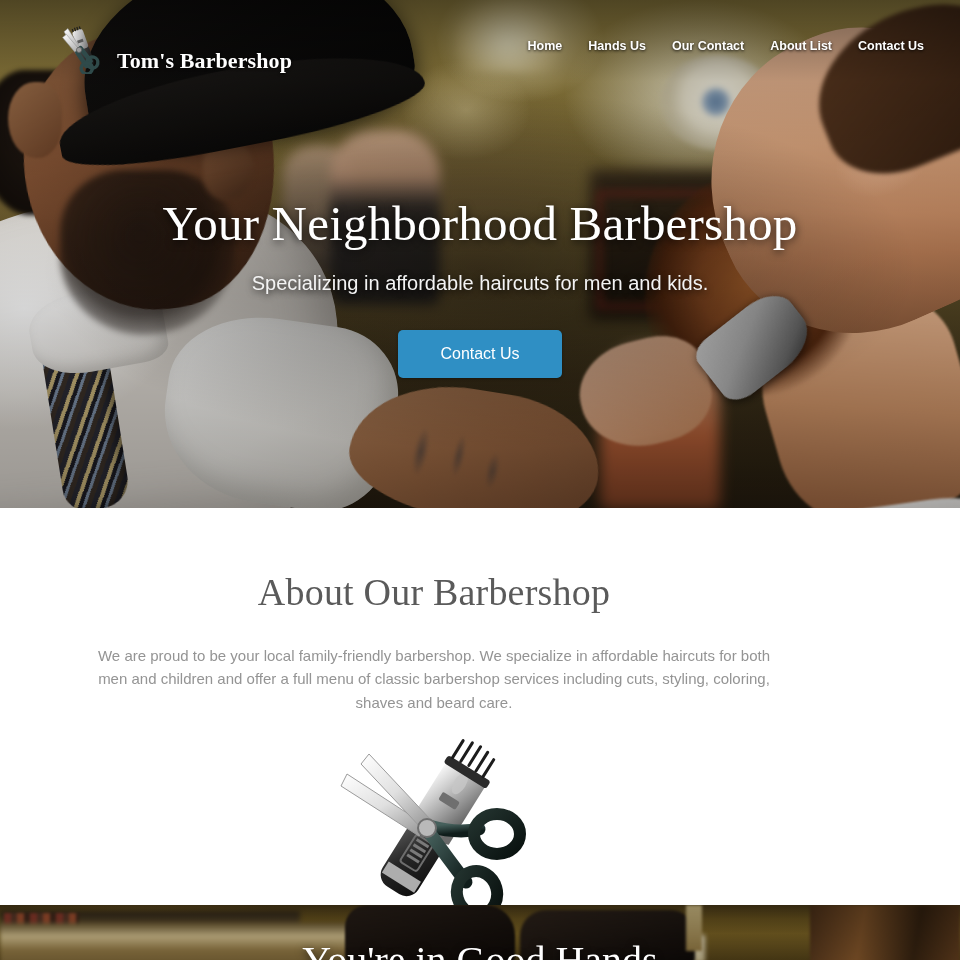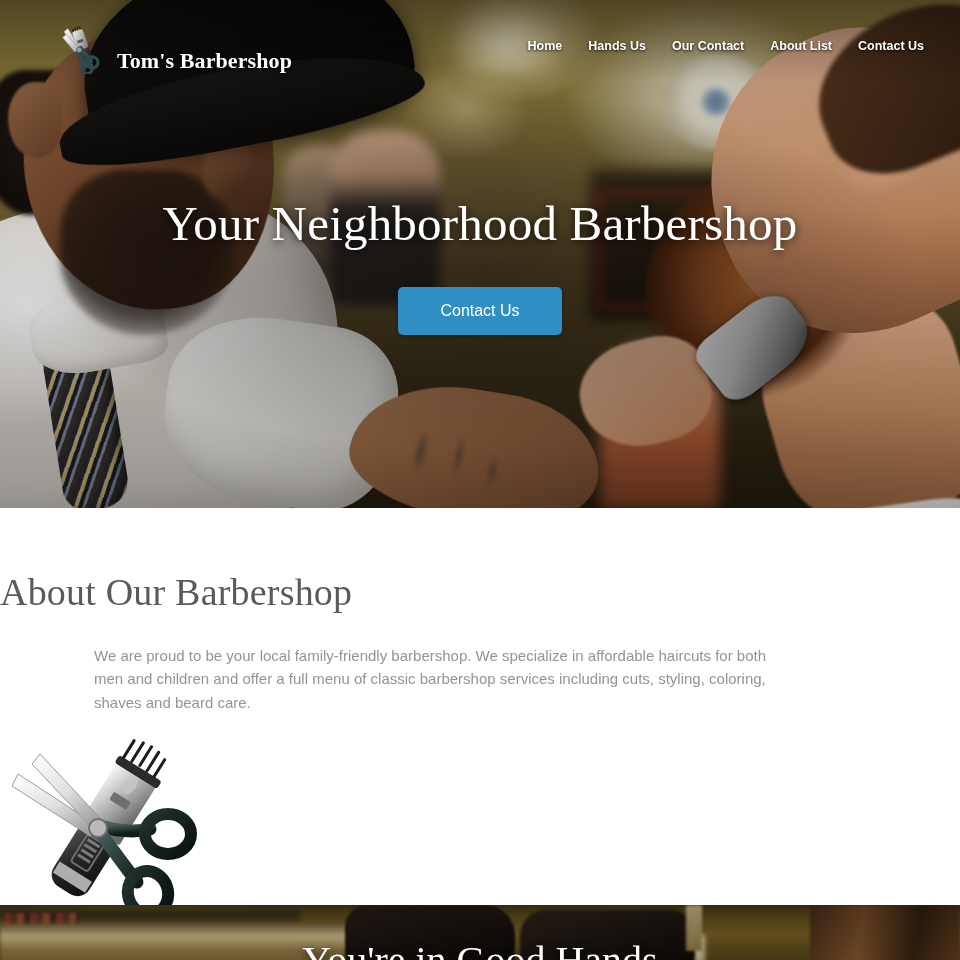--- a/index.html
+++ b/index.html
@@ -295,21 +295,21 @@
     background:#2f8fc4;
     color:#ffffff; font-size:16px; font-weight:400;
     border:none; border-radius:5px; cursor:pointer;
     font-family:"Liberation Sans", sans-serif;
     box-shadow:0 1px 3px rgba(0,0,0,.35);
   }
 
   
   .about {
     position:absolute; left:0; top:508px; width:868px; height:397px;
-    background:#ffffff; 
+    background:#ffffff; text-align:center;
     padding:62px 0 0;
   }
   .about-title {
     font-family:"Liberation Serif", serif;
     font-size:38px; font-weight:400; color:#5a5a5a;
     letter-spacing:.2px;
   }
   .about-text {
     margin:30px auto 16px;
     max-width:720px;
@@ -478,20 +478,21 @@
       <a class="nav-link" href="#">Home</a>
       <a class="nav-link" href="#">Hands Us</a>
       <a class="nav-link" href="#">Our Contact</a>
       <a class="nav-link" href="#">About List</a>
       <a class="nav-link" href="#">Contact Us</a>
     </nav>
   </header>
 
   <div class="hero-copy">
     <h1 class="hero-title">Your Neighborhood Barbershop</h1>
+    <p class="hero-sub">Specializing in affordable haircuts for men and kids.</p>
     <button class="hero-cta">Contact Us</button>
   </div>
 </section>
 
 <section class="about">
   <h2 class="about-title">About Our Barbershop</h2>
   <p class="about-text">We are proud to be your local family-friendly barbershop. We specialize in affordable haircuts for both men and children and offer a full menu of classic barbershop services including cuts, styling, coloring, shaves and beard care.</p>
 
   <span class="about-illustration">
     <svg viewBox="0 0 210 190" width="210" height="190" aria-hidden="true">

